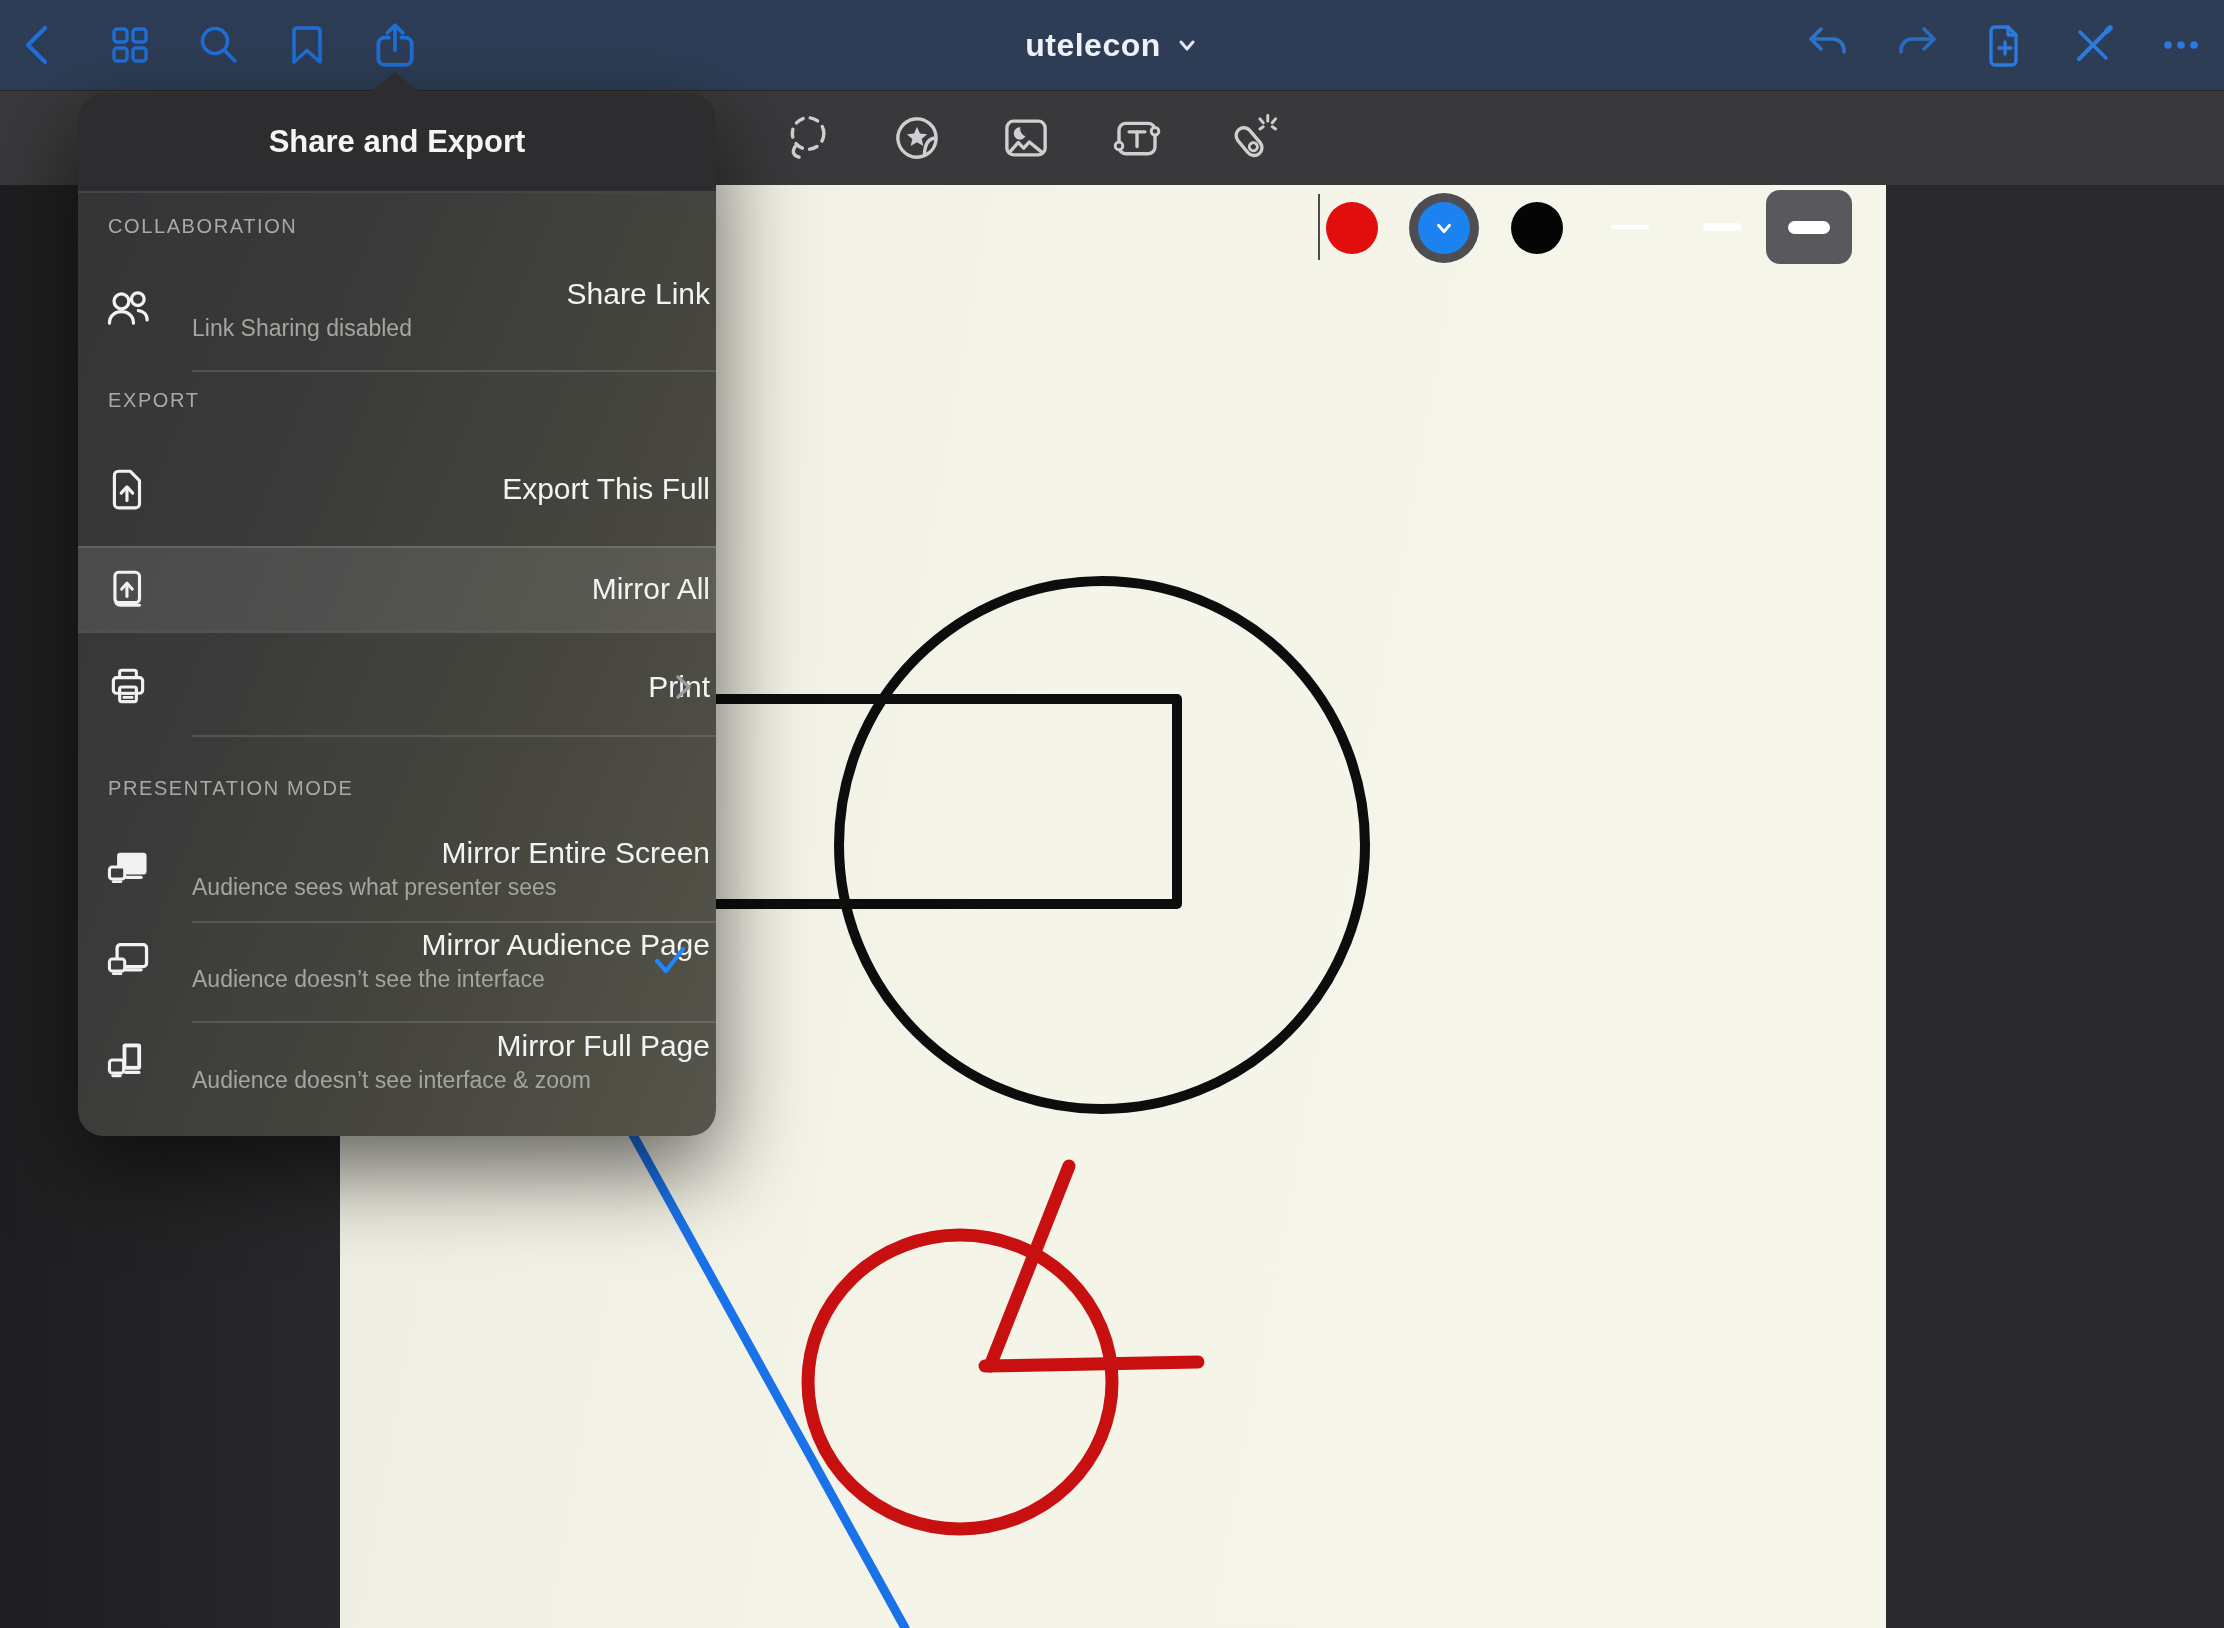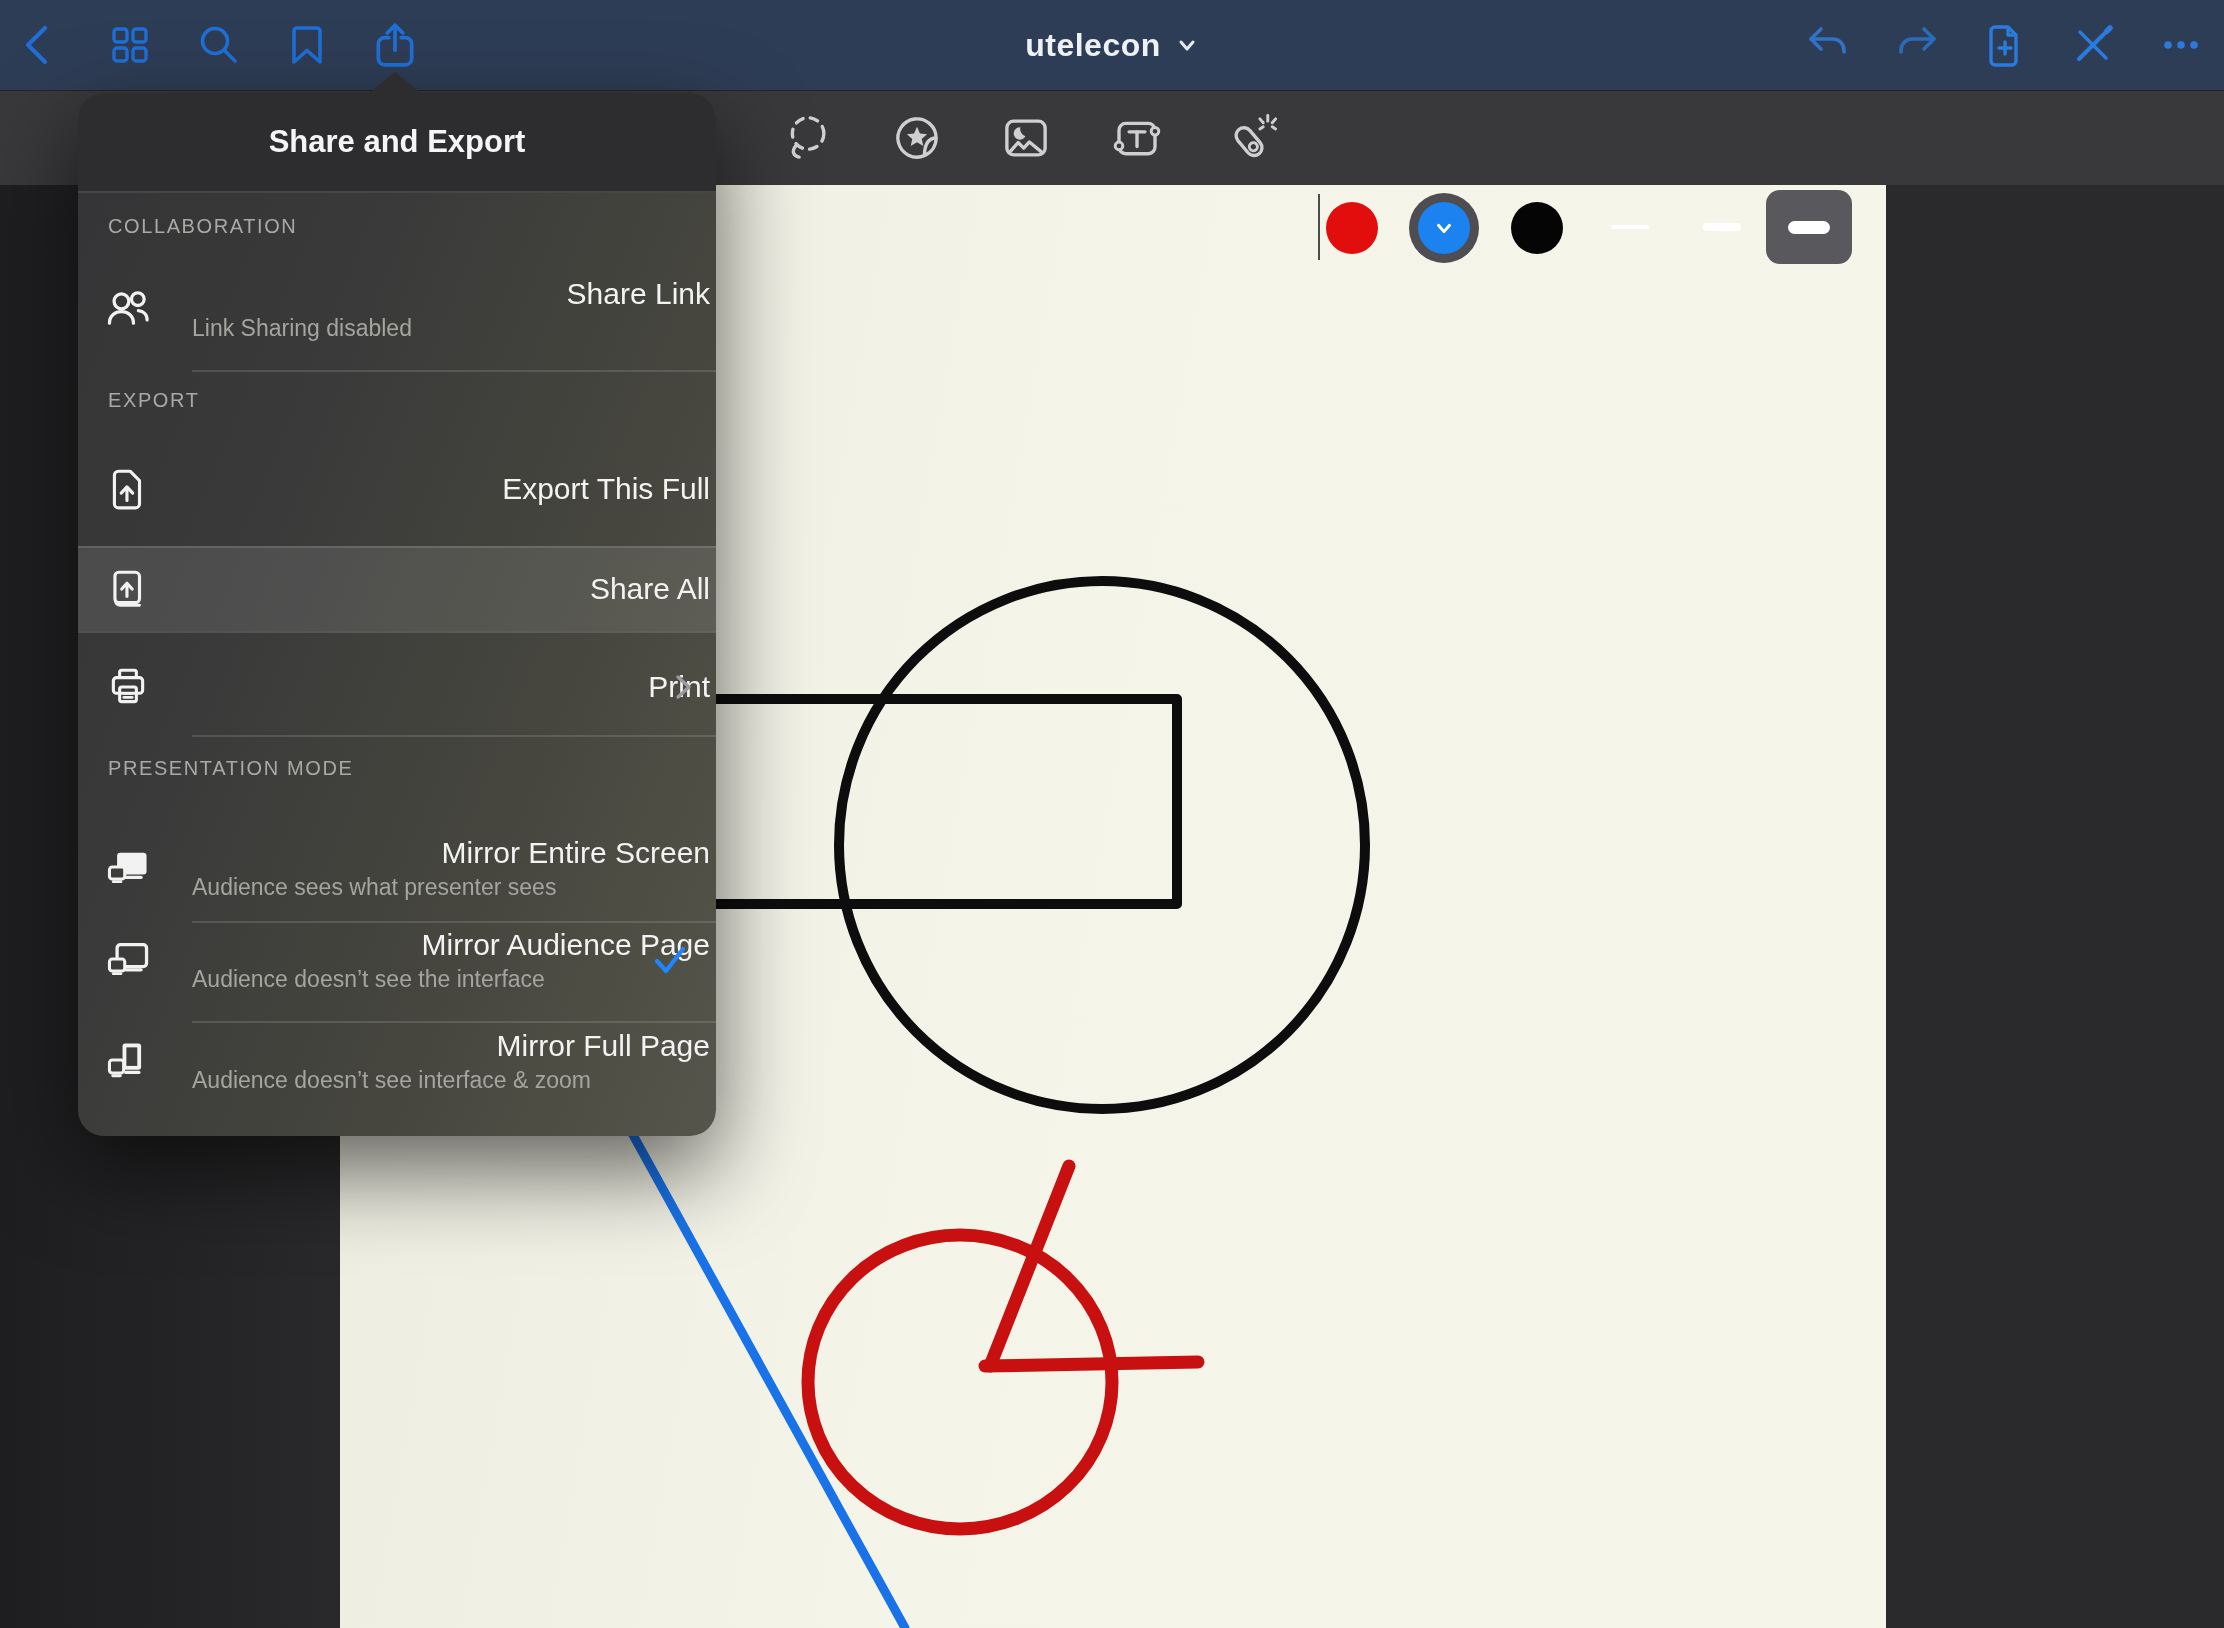--- a/index.html
+++ b/index.html
@@ -252,21 +252,21 @@
     <div class="psep" style="top:453px;left:0"></div>
     <button class="pop-row" style="top:453px;height:85px;background:none">
       <span class="ricon">
         <svg width="46" height="46" viewBox="0 0 44 44">
           <path d="M13,6 h16 a4,4 0 0 1 4,4 v21 a4,4 0 0 1 -4,4 h-16 a3.5,3.5 0 0 1 -3.5,-3.5 v-22 a3.5,3.5 0 0 1 3.5,-3.5 z" fill="none" stroke="#f2f2f2" stroke-width="3" stroke-linejoin="round"></path>
           <path d="M10,33.5 c0.5,2.5 2,4 4.5,4 h18.5" fill="none" stroke="#f2f2f2" stroke-width="2.8" stroke-linecap="round"></path>
           <line x1="21" y1="29" x2="21" y2="17" stroke="#f2f2f2" stroke-width="3" stroke-linecap="round"></line>
           <polyline points="16,22 21,16.5 26,22" fill="none" stroke="#f2f2f2" stroke-width="3" stroke-linecap="round" stroke-linejoin="round"></polyline>
         </svg>
       </span>
-      <span class="row-title">Share All</span>
+      <span class="row-title">Mirror All</span>
     </button>
     <div class="psep" style="top:538px;left:0"></div>
 
     <button class="pop-row" style="top:546px;height:96px">
       <span class="ricon">
         <svg width="46" height="46" viewBox="0 0 44 44">
           <path d="M14,13 v-5 a2,2 0 0 1 2,-2 h12 a2,2 0 0 1 2,2 v5" fill="none" stroke="#f2f2f2" stroke-width="3"></path>
           <rect x="8" y="13" width="28" height="15" rx="3" fill="none" stroke="#f2f2f2" stroke-width="3"></rect>
           <rect x="14" y="22" width="16" height="14" rx="2" fill="none" stroke="#f2f2f2" stroke-width="3"></rect>
           <line x1="18" y1="28" x2="26" y2="28" stroke="#f2f2f2" stroke-width="2.6" stroke-linecap="round"></line>
@@ -275,21 +275,21 @@
       </span>
       <span class="row-title">Print</span>
       <span class="row-accessory">
         <svg width="26" height="32" viewBox="0 0 26 32">
           <polyline points="8,6 19,16 8,26" fill="none" stroke="#9a9aa0" stroke-width="3.4" stroke-linecap="round" stroke-linejoin="round"></polyline>
         </svg>
       </span>
     </button>
     <div class="psep" style="top:642px"></div>
 
-    <div class="sec-label" style="top:664px">PRESENTATION MODE</div>
+    <div class="sec-label" style="top:684px">PRESENTATION MODE</div>
 
     <button class="pop-row" style="top:714px;height:122px">
       <span class="ricon">
         <svg width="48" height="48" viewBox="0 0 44 44">
           <rect x="12" y="8" width="27" height="20" rx="3" fill="#f2f2f2"></rect>
           <line x1="20" y1="30.5" x2="34" y2="30.5" stroke="#f2f2f2" stroke-width="3" stroke-linecap="round"></line>
           <rect x="5" y="21" width="14" height="11" rx="2.5" fill="#3d3d3b" stroke="#f2f2f2" stroke-width="2.8"></rect>
           <line x1="8.5" y1="34.5" x2="15.5" y2="34.5" stroke="#f2f2f2" stroke-width="2.6" stroke-linecap="round"></line>
         </svg>
       </span>

